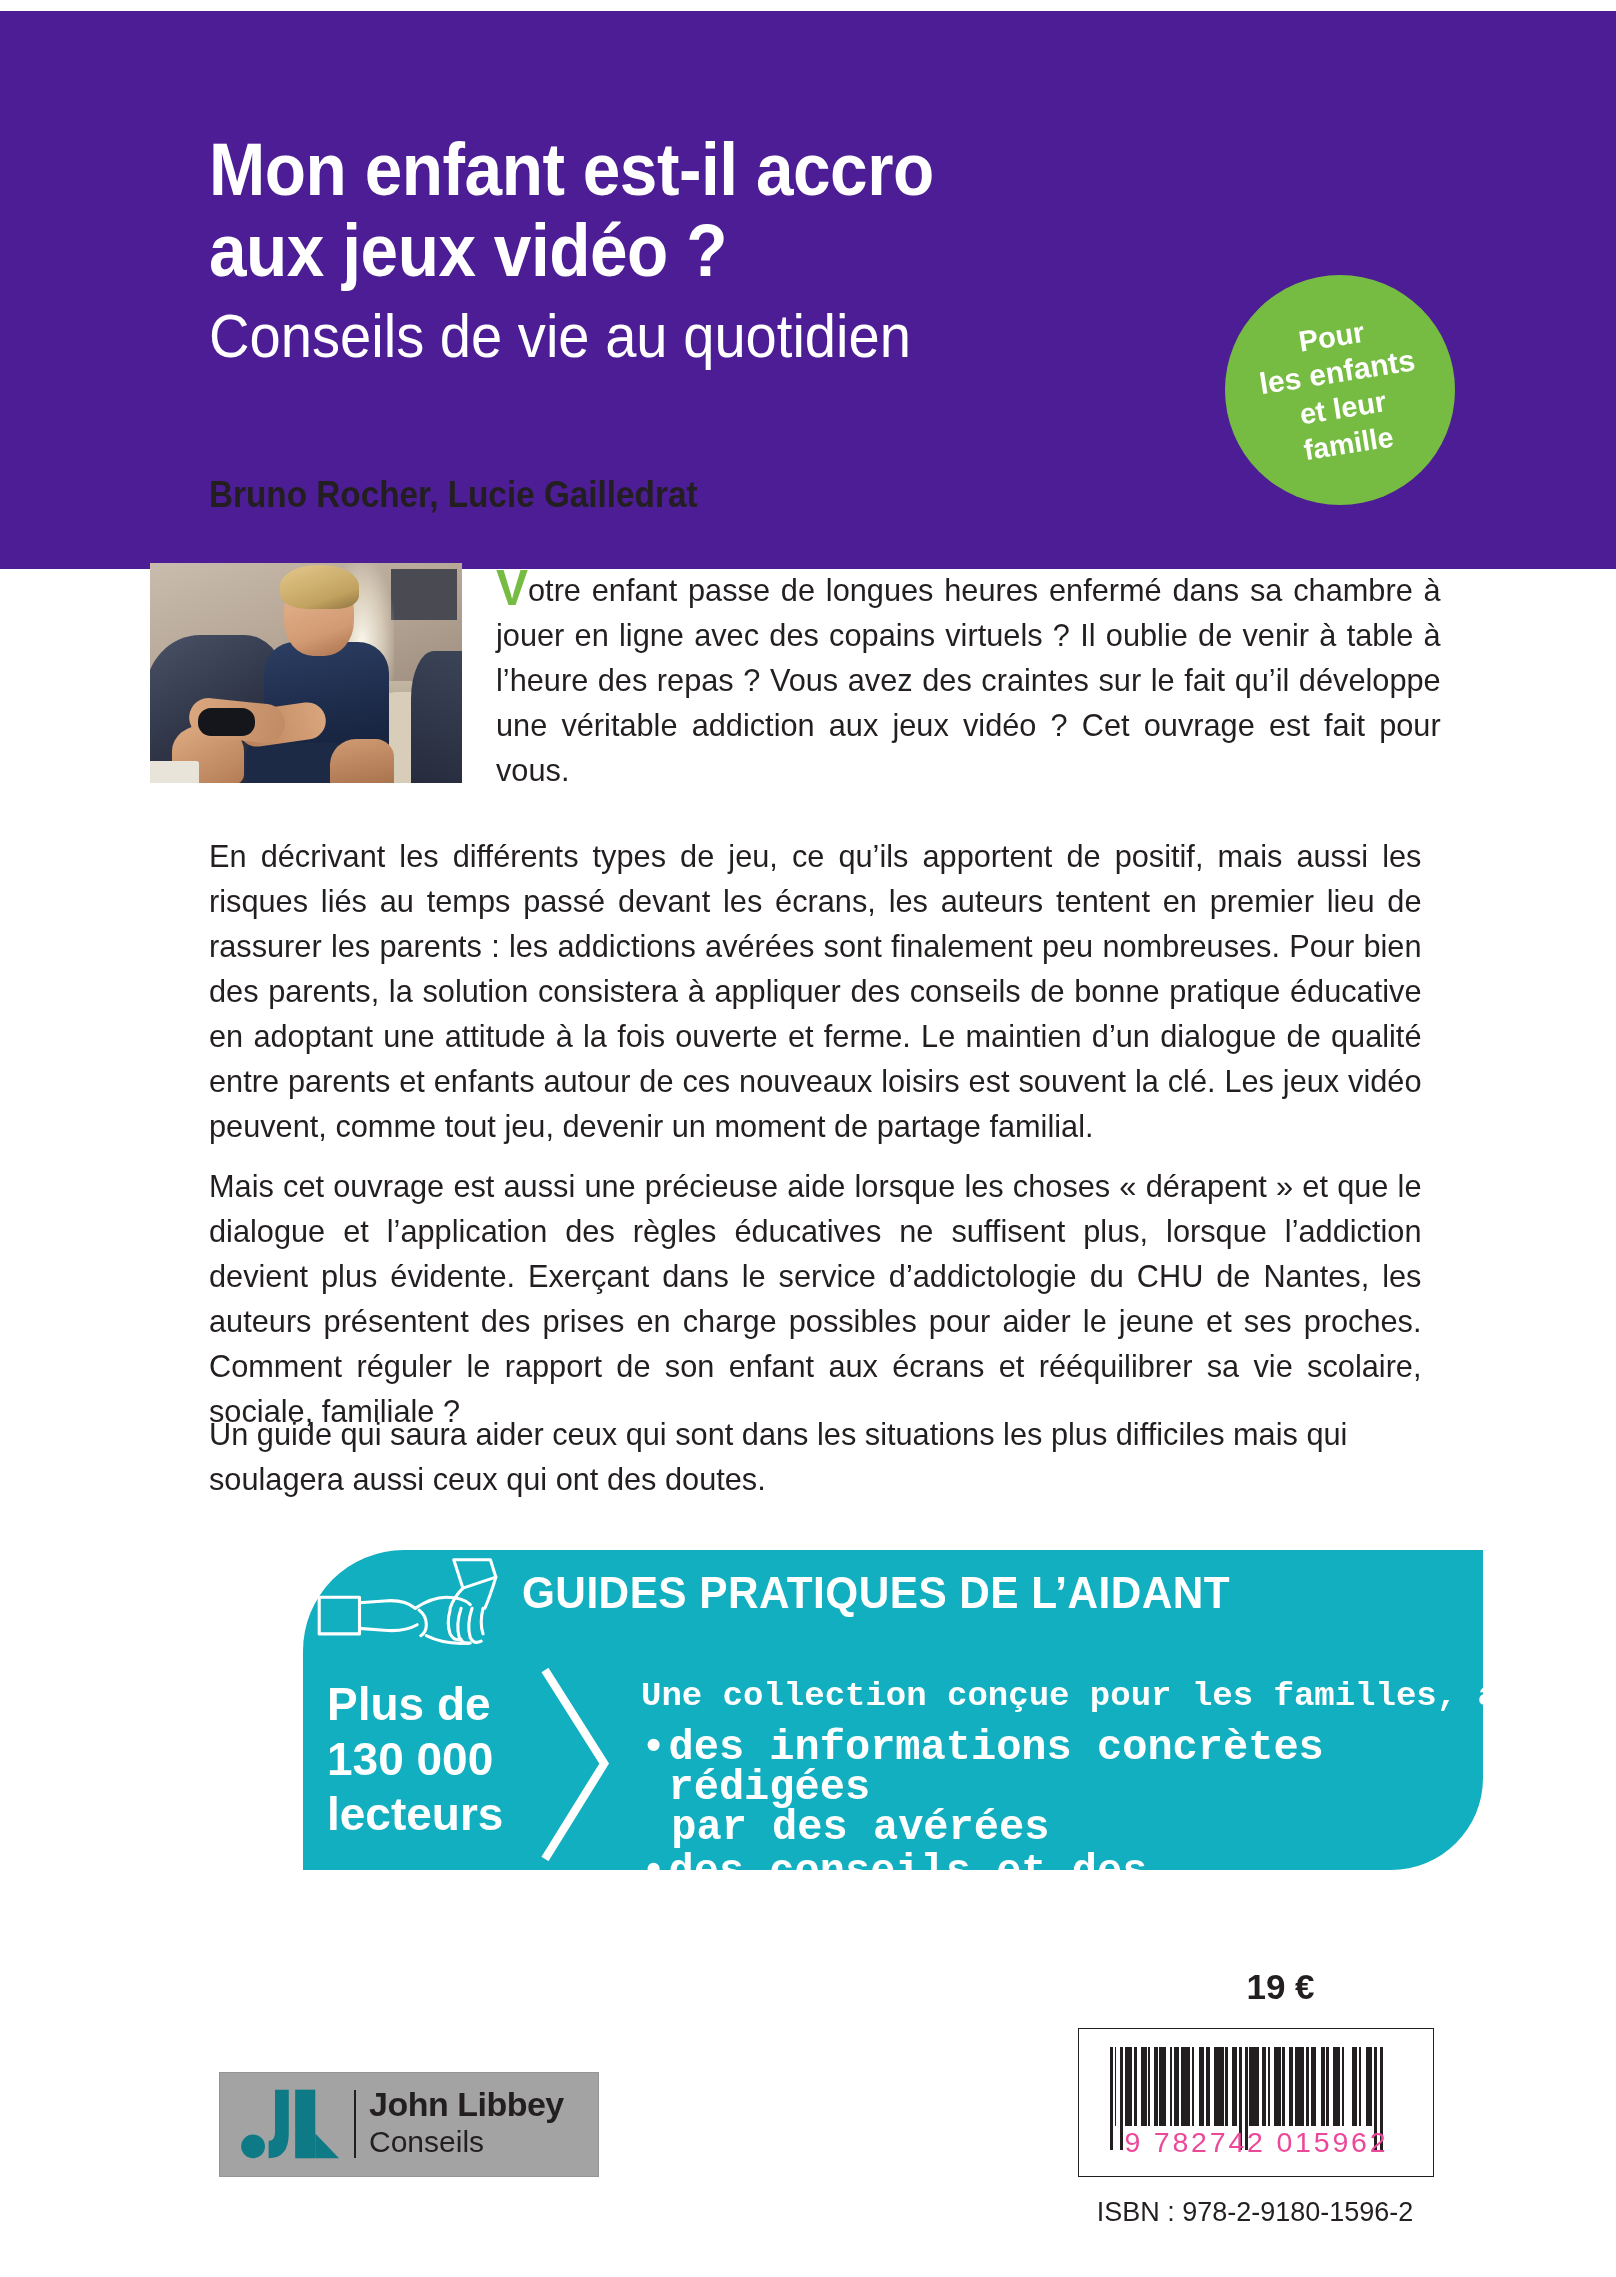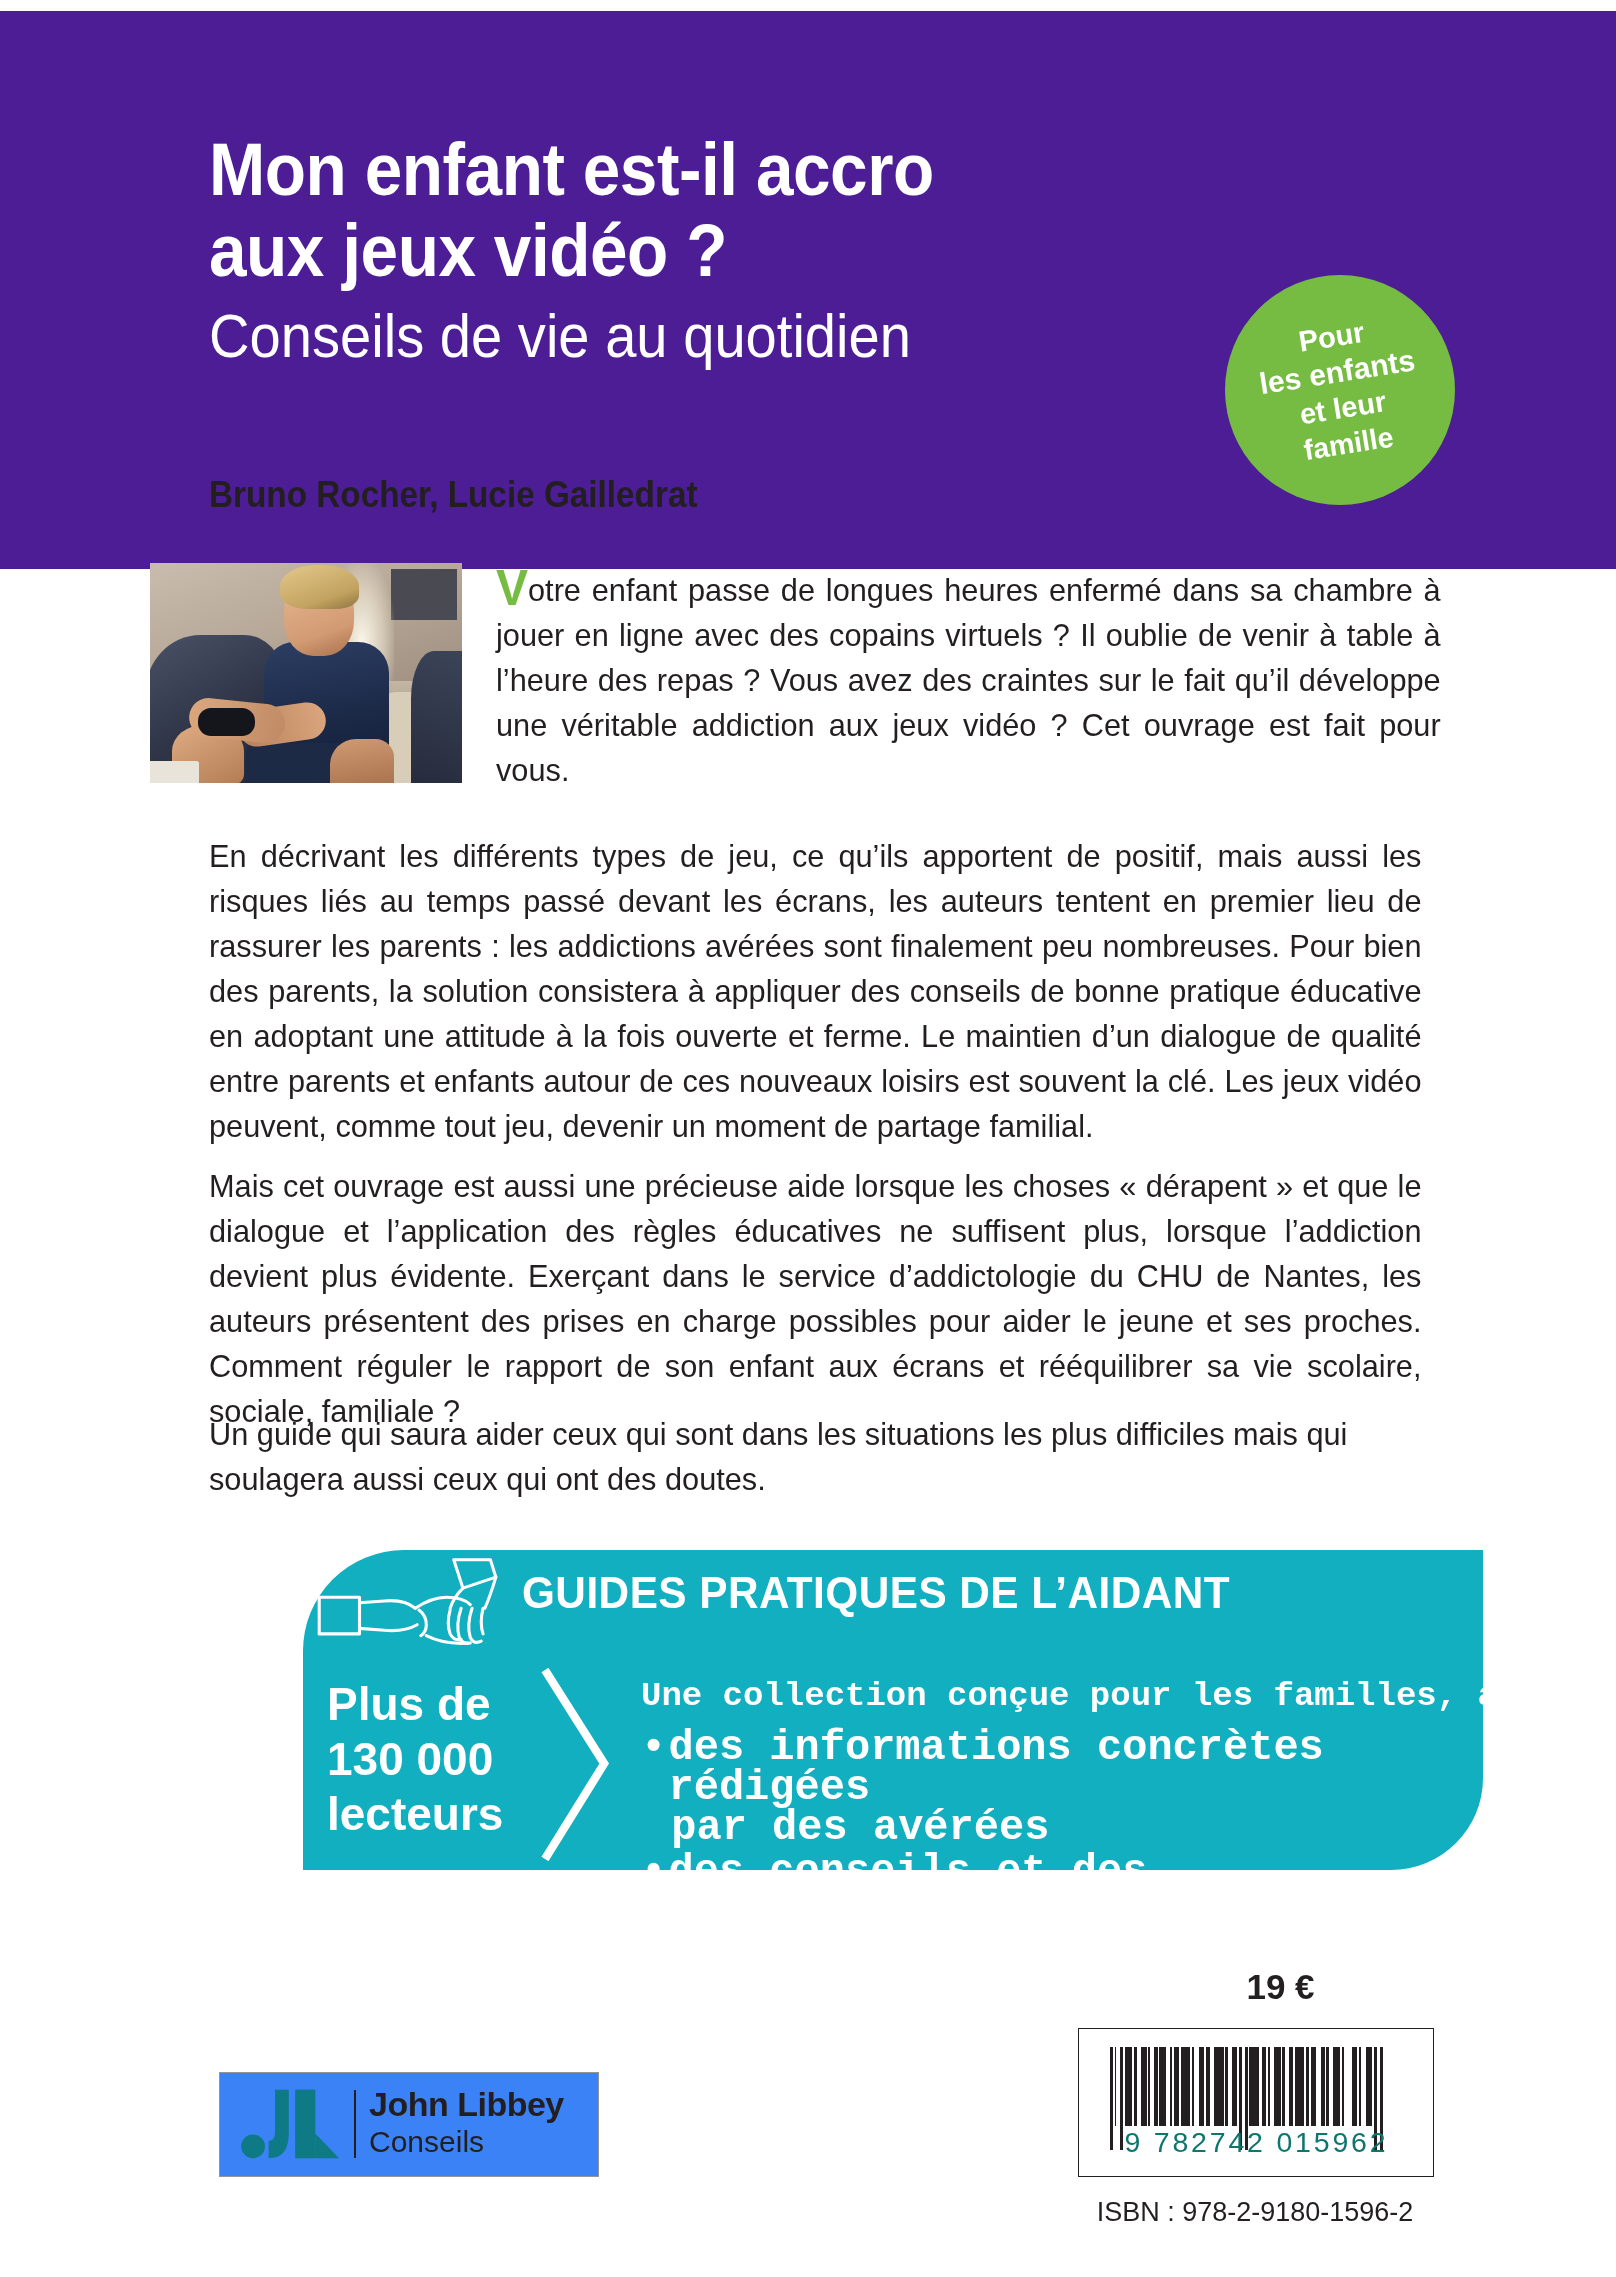--- a/index.html
+++ b/index.html
@@ -334,21 +334,21 @@
   }
 
   
   .logo-box {
     position: absolute;
     left: 219px;
     top: 2072px;
     width: 378px;
     height: 103px;
     border: 1.8px solid #939598;
-    background: #3b82f6;
+    background: #a3a3a3;
   }
   .logo-mark {
     position: absolute;
     left: 20px;
     top: 13px;
     width: 103px;
     height: 75px;
   }
   .logo-divider {
     position: absolute;
@@ -404,21 +404,21 @@
     margin-right: 1.8px;
   }
   .bar.tall { height: 103px; }
   .barcode-digits {
     position: absolute;
     left: 18.4px;
     top: 97px;
     width: 318px;
     font-size: 28.5px;
     letter-spacing: 2.8px;
-    color: #0f766e;
+    color: #ec4899;
     text-align: center;
     white-space: nowrap;
   }
   .isbn {
     position: absolute;
     left: 1078px;
     top: 2197px;
     width: 354px;
     text-align: center;
     font-size: 27px;

